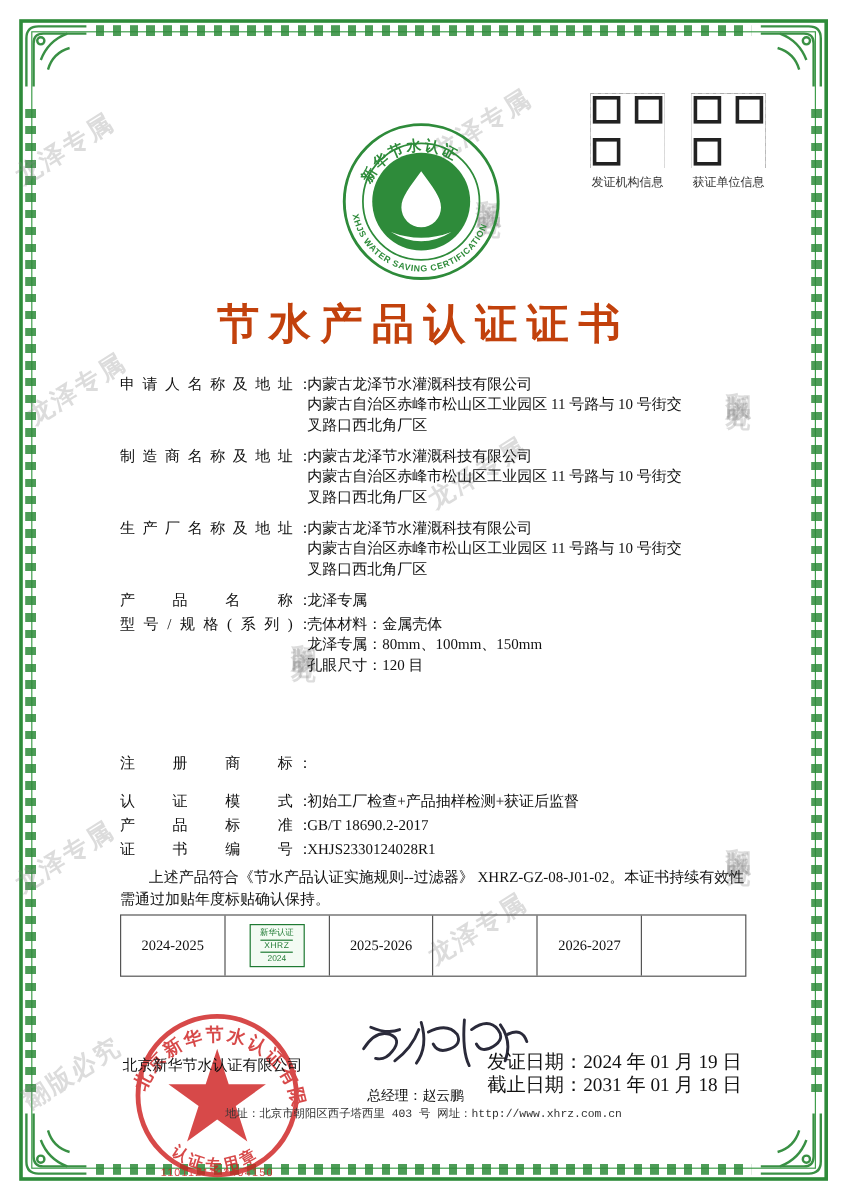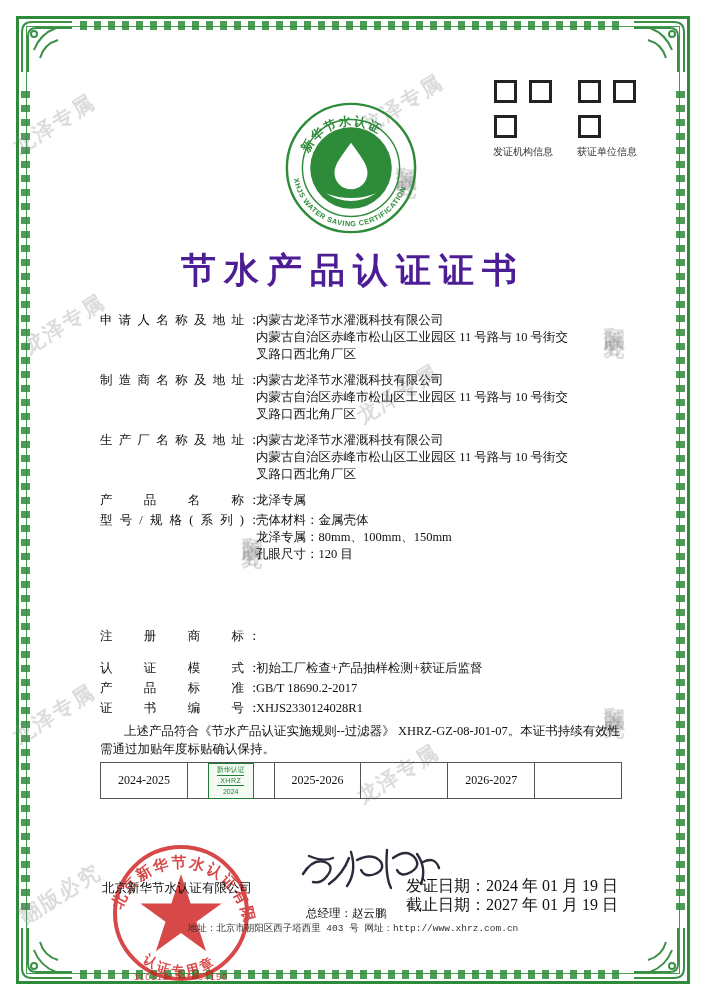--- a/index.html
+++ b/index.html
@@ -124,21 +124,21 @@
   }
 
   
   .cert-title {
     position: absolute;
     left: 0; right: 0; top: 247px;
     text-align: center;
     font-size: 35px;
     font-weight: bold;
     letter-spacing: 8px;
-    color: #4c1d95;
+    color: #c2410c;
     font-family: "Liberation Serif", serif;
   }
 
   
   .fields {
     position: absolute;
     left: 100px; top: 312px; width: 520px;
   }
   .row {
     display: flex;
@@ -181,21 +181,21 @@
   }
   .note .indent { text-indent: 24px; display: block; }
 
   
   .years {
     position: absolute;
     left: 100px; top: 762px; width: 522px;
     display: flex;
     border: 1px solid #555;
     box-sizing: border-box;
-    height: 37px;
+    height: 52px;
   }
   .ycell {
     flex: 1;
     border-right: 1px solid #555;
     display: flex;
     align-items: center;
     justify-content: center;
     font-size: 12px;
     color: #111;
     position: relative;
@@ -446,21 +446,21 @@
     <div class="row">
       <div class="lab">证 书 编 号</div>
       <div class="colon">：</div>
       <div class="val">
         <span class="ln">XHJS2330124028R1</span>
       </div>
     </div>
   </div>
 
   <div class="note">
-    <span class="indent">上述产品符合《节水产品认证实施规则--过滤器》 XHRZ-GZ-08-J01-07。本证书持续有效性需通过加贴年度标贴确认保持。</span>
+    <span class="indent">上述产品符合《节水产品认证实施规则--过滤器》 XHRZ-GZ-08-J01-02。本证书持续有效性需通过加贴年度标贴确认保持。</span>
   </div>
 
   <div class="years">
     <div class="ycell">2024-2025</div>
     <div class="ycell">
       <div class="stamp-mini">
         <span>新华认证</span>
         <span class="s2">XHRZ</span>
         <span>2024</span>
       </div>
@@ -502,18 +502,18 @@
       <path d="M98 18 q14 -10 22 0 q6 8 -4 14 q-10 6 -14 -2"></path>
       <path d="M122 14 q10 14 4 30"></path>
       <path d="M128 22 q12 -6 16 6"></path>
     </svg>
   </div>
   <div class="sig-label">总经理：赵云鹏</div>
 
   <div class="issuer">北京新华节水认证有限公司</div>
   <div class="dates">
     <div>发证日期：2024 年 01 月 19 日</div>
-    <div>截止日期：2027 年 01 月 19 日</div>
+    <div>截止日期：2031 年 01 月 18 日</div>
   </div>
 
   <div class="addr">地址：北京市朝阳区西子塔西里 403 号  网址：http://www.xhrz.com.cn</div>
 
 </div>
 
 </body></html>

